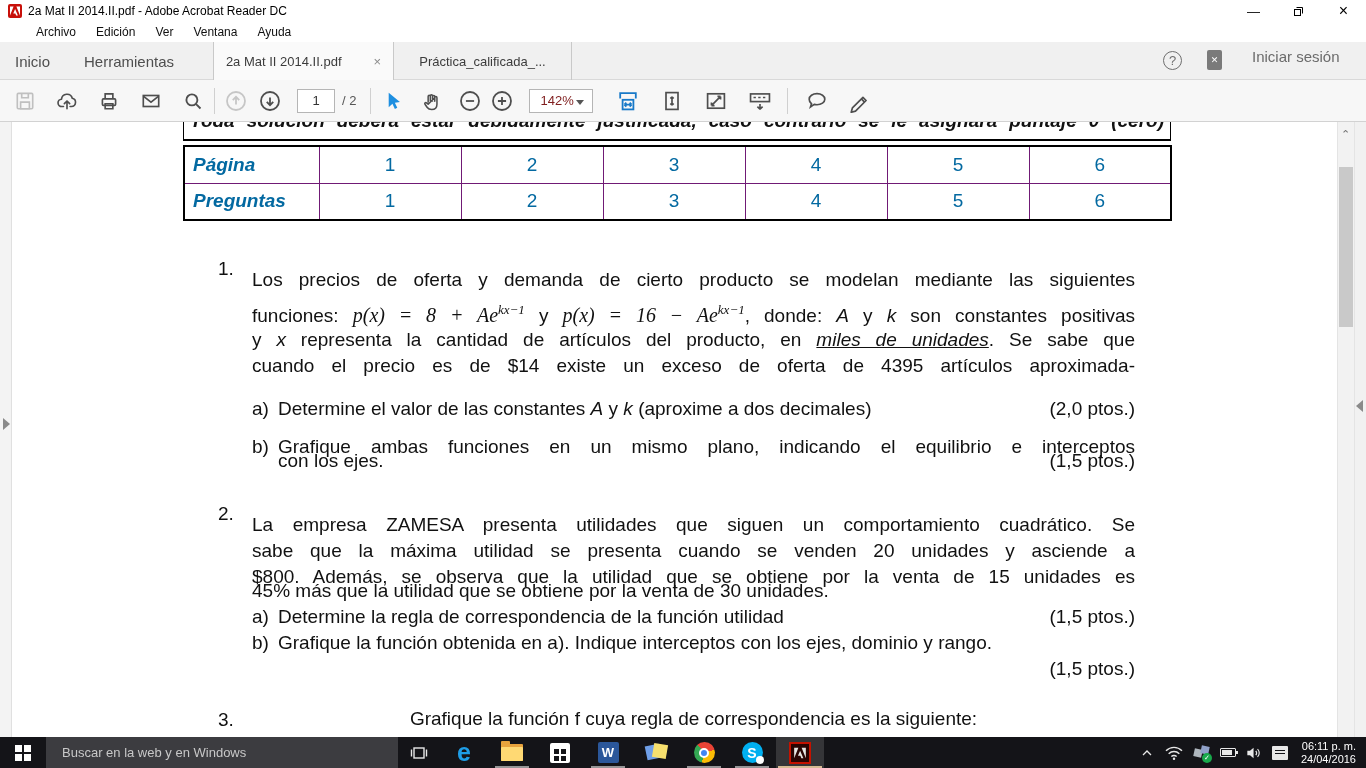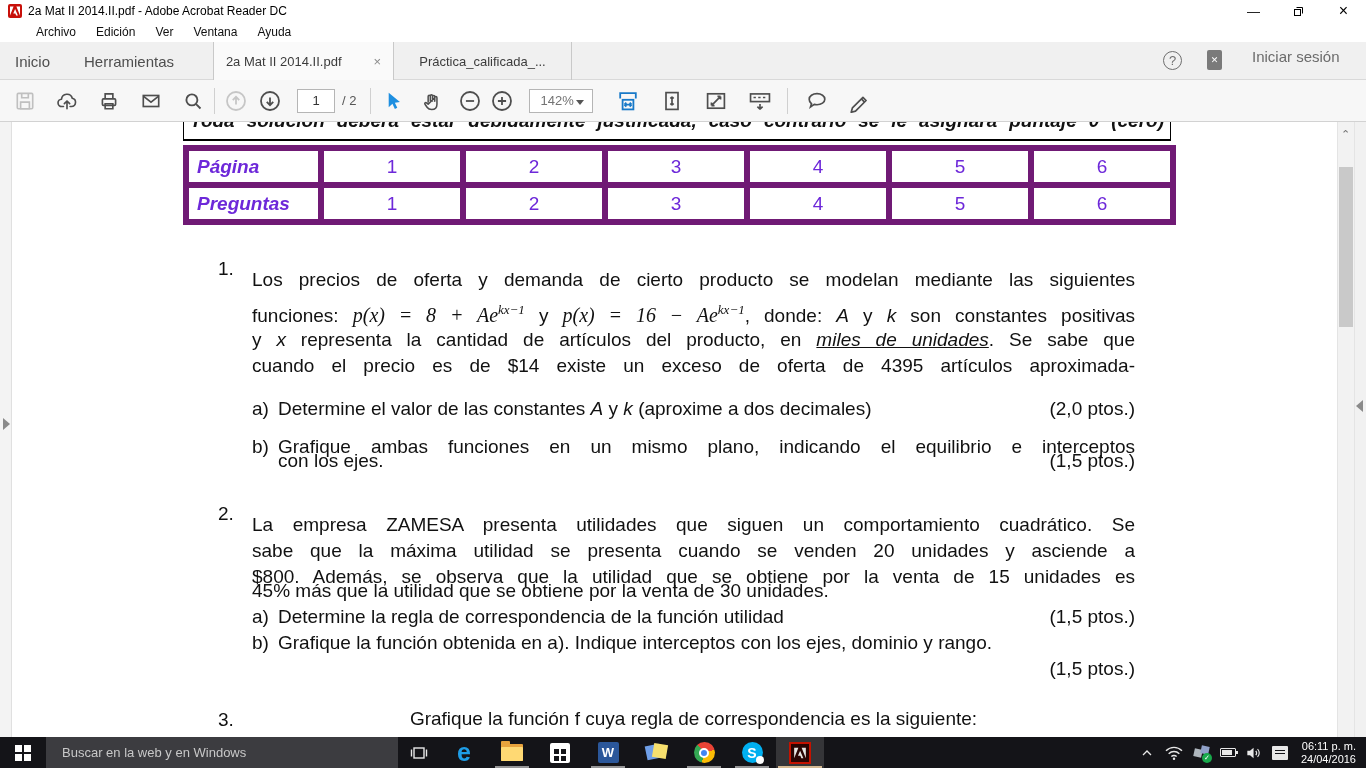--- a/index.html
+++ b/index.html
@@ -26,38 +26,38 @@
   .helpcircle { position:absolute; width:19px; height:19px; border:1.5px solid #6e6e6e; border-radius:50%; color:#6e6e6e; font-size:13px; display:flex; align-items:center; justify-content:center; top:9px; }
   .device { position:absolute; top:8px; width:15px; height:20px; background:#7a7a7a; border-radius:2px; color:#fff; font-size:9px; display:flex; align-items:center; justify-content:center; }
   .signin { position:absolute; top:6px; font-size:15px; color:#6b6b6b; }
 
   
   .toolbar { position:absolute; left:0; top:80px; width:1366px; height:42px; background:#f7f7f7; border-bottom:1px solid #d2d2d2; display:flex; align-items:center; }
   .ticon { width:26px; height:26px; display:flex; align-items:center; justify-content:center; }
   .tdivider { width:1px; height:26px; background:#d0d0d0; margin:0 8px; }
   .pagebox { width:38px; height:24px; background:#fff; border:1px solid #b5b5b5; font-size:13px; color:#333; display:flex; align-items:center; justify-content:center; }
   .pagetotal { font-size:13px; color:#555; margin-left:7px; }
-  .zoombox { width:64px; height:24px; background:#fff; border:1px solid #b5b5b5; font-size:13px; color:#737373; display:flex; align-items:center; padding-left:10px; position:relative; }
+  .zoombox { width:64px; height:24px; background:#fff; border:1px solid #b5b5b5; font-size:13px; color:#7f1d1d; display:flex; align-items:center; padding-left:10px; position:relative; }
   .zoombox .caret { position:absolute; right:8px; top:10px; width:0; height:0; border-left:4px solid transparent; border-right:4px solid transparent; border-top:5px solid #555; }
 
   
   .docarea { position:absolute; left:0; top:122px; width:1366px; height:615px; background:#ffffff; }
   .leftstrip { position:absolute; left:0; top:0; width:12px; height:615px; background:#f3f3f3; border-right:1px solid #e0e0e0; }
   .lefttoggle { position:absolute; left:3px; top:296px; width:0; height:0; border-top:6px solid transparent; border-bottom:6px solid transparent; border-left:7px solid #8a8a8a; }
   .scrollbar { position:absolute; right:12px; top:0; width:17px; height:615px; background:#f2f2f2; border-left:1px solid #e4e4e4; }
   .sb-up { position:absolute; left:3px; top:6px; color:#707070; font-size:11px; }
   .sb-thumb { position:absolute; left:1px; top:45px; width:14px; height:160px; background:#c9c9c9; }
   .rightstrip { position:absolute; right:0; top:0; width:12px; height:615px; background:#f1f1f1; border-left:1px solid #e4e4e4; }
   .righttoggle { position:absolute; right:3px; top:278px; width:0; height:0; border-top:6px solid transparent; border-bottom:6px solid transparent; border-right:7px solid #8a8a8a; }
 
   
   .noteclip { position:absolute; left:183px; top:0; width:988px; height:19px; overflow:hidden; border-left:1px solid #000; border-right:1px solid #000; border-bottom:2px solid #000; }
   .noteclip .inner { display:block; margin-top:-11px; font-size:19px; line-height:19px; font-weight:bold; font-style:italic; color:#111; text-align:justify; text-align-last:justify; padding:0 6px; white-space:nowrap; }
   table.qtable { position:absolute; left:183px; top:23px; border-collapse:collapse; table-layout:fixed; }
-  table.qtable td { border:6px solid #701a75; height:37px; font-size:19px; color:#6d28d9; text-align:center; }
+  table.qtable td { border:1px solid #701a75; height:37px; font-size:19px; color:#0369a1; text-align:center; }
   table.qtable { border:2px solid #000; }
   table.qtable td.lbl { width:135px; text-align:left; padding-left:8px; font-weight:bold; font-style:italic; }
   table.qtable td.c { width:142px; }
 
   .dline { position:absolute; left:252px; width:883px; font-size:19px; line-height:20px; color:#111; white-space:nowrap; }
   .just { text-align:justify; text-align-last:justify; white-space:normal;margin-top:12px; }
   .qnum { position:absolute; left:218px; font-size:19px; color:#111; }
   .flexline { display:flex; white-space:normal; }
   .flexline .pts { margin-left:auto; white-space:nowrap; }
   .inum { flex:0 0 26px; }

